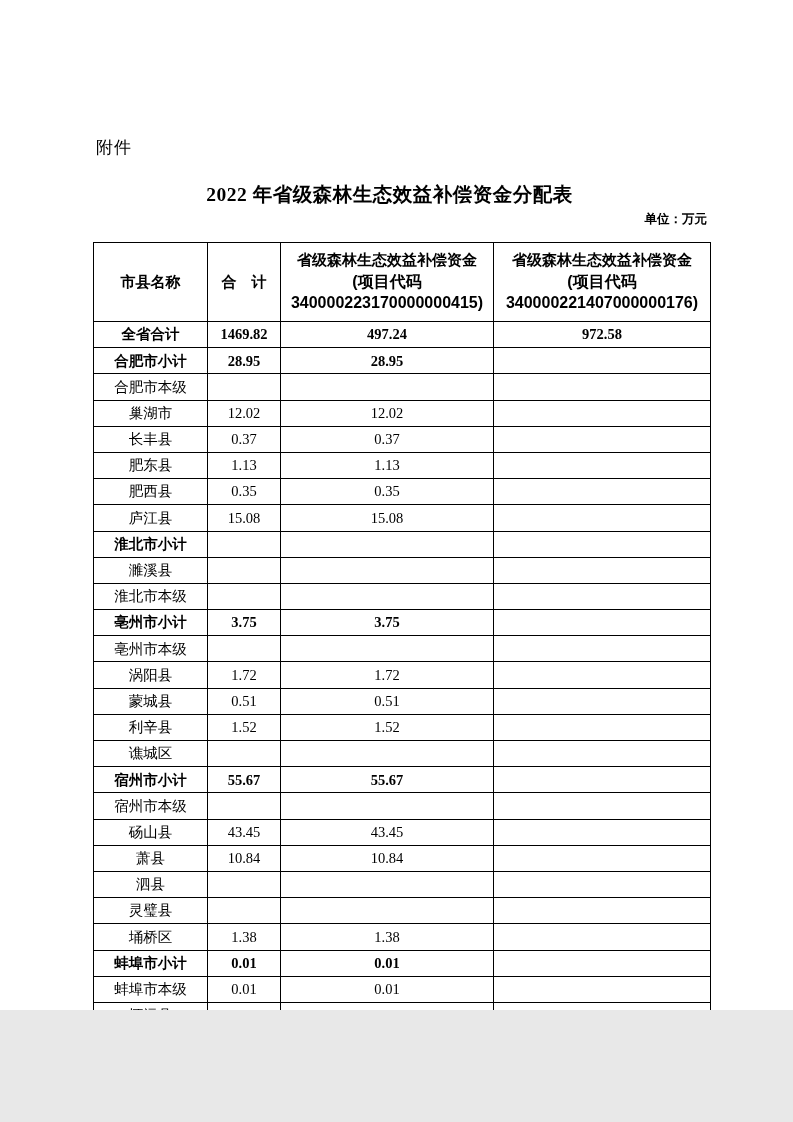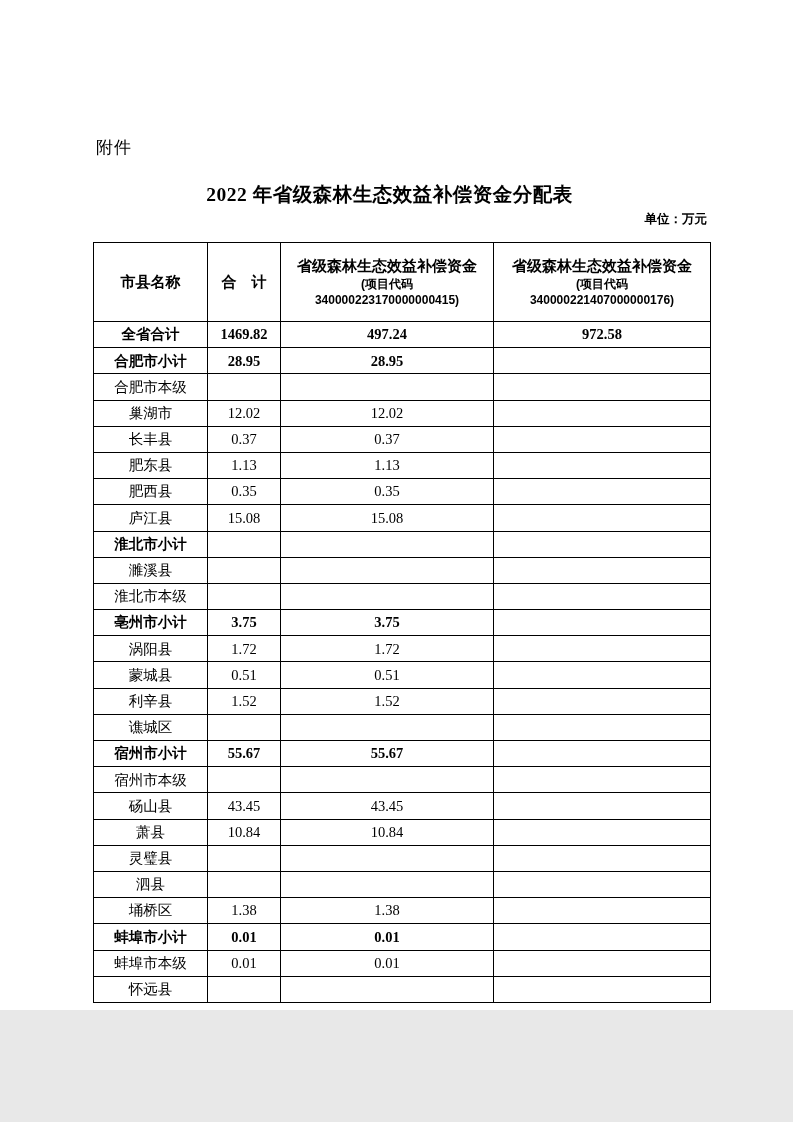--- a/index.html
+++ b/index.html
@@ -40,21 +40,21 @@
     text-align:center;
     vertical-align:middle;
     overflow:hidden;
   }
   table.alloc thead th {
     height:78px;
     font-weight:bold;
     font-family:"Liberation Sans","DejaVu Sans",sans-serif;
   }
   th .h-main { font-size:15px; line-height:1.35; white-space:nowrap; }
-  th .h-sub  { font-size:12px; line-height:1.35; white-space:nowrap; }
+  th .h-sub  { font-size:16px; line-height:1.35; white-space:nowrap; }
   th.simple  { font-size:15px; }
   table.alloc tbody td {
     height:25.2px;
     font-size:14.5px;
     line-height:1;
   }
   tr.bold-row td { font-weight:bold;margin-top:8px; }
   tr.bold-row td:first-child,
   table.alloc thead th {
     font-family:"Liberation Sans","DejaVu Sans",sans-serif;
@@ -165,20 +165,26 @@
           <td></td>
           <td></td>
         </tr>
         <tr class="bold-row">
           <td>亳州市小计</td>
           <td>3.75</td>
           <td>3.75</td>
           <td></td>
         </tr>
         <tr>
+          <td>亳州市本级</td>
+          <td></td>
+          <td></td>
+          <td></td>
+        </tr>
+        <tr>
           <td>涡阳县</td>
           <td>1.72</td>
           <td>1.72</td>
           <td></td>
         </tr>
         <tr>
           <td>蒙城县</td>
           <td>0.51</td>
           <td>0.51</td>
           <td></td>
@@ -213,27 +219,27 @@
           <td>43.45</td>
           <td></td>
         </tr>
         <tr>
           <td>萧县</td>
           <td>10.84</td>
           <td>10.84</td>
           <td></td>
         </tr>
         <tr>
+          <td>泗县</td>
+          <td></td>
+          <td></td>
+          <td></td>
+        </tr>
+        <tr>
           <td>灵璧县</td>
-          <td></td>
-          <td></td>
-          <td></td>
-        </tr>
-        <tr>
-          <td>泗县</td>
           <td></td>
           <td></td>
           <td></td>
         </tr>
         <tr>
           <td>埇桥区</td>
           <td>1.38</td>
           <td>1.38</td>
           <td></td>
         </tr>

